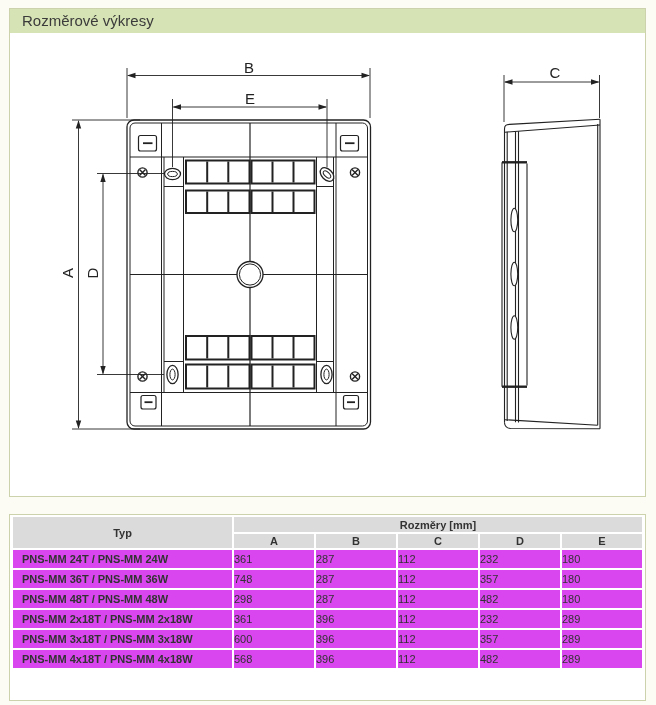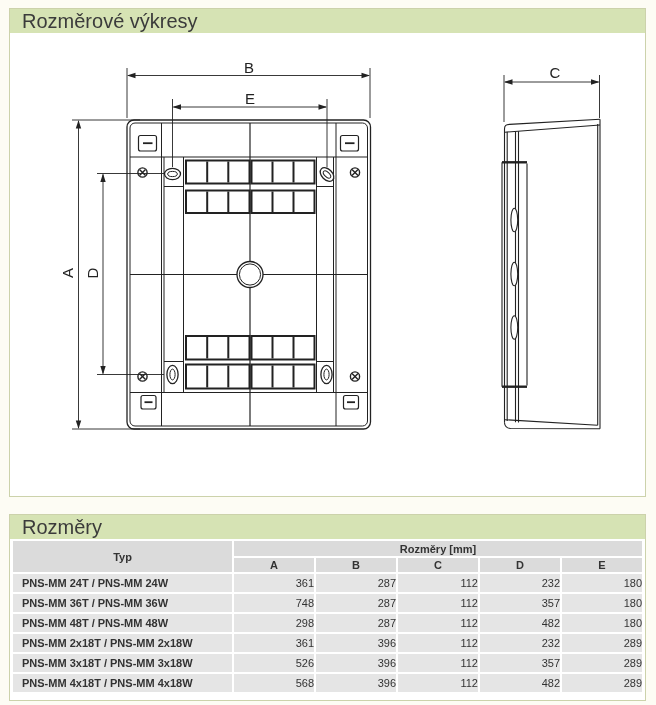--- a/index.html
+++ b/index.html
@@ -15,21 +15,21 @@
     background:#fff;
     border:1px solid #ccd2ab;
     box-sizing:border-box;
   }
   .panel-drawings{left:9px;top:8px;width:637px;height:489px;}
   .panel-table{left:9px;top:514px;width:637px;height:187px;}
   .panel-header{
     height:24px;
     background:#d6e3b4;
     color:#3b3b3b;
-    font-size:20px;
+    font-size:15px;
     line-height:24px;
     padding-left:12px;
   }
   svg.drawing{
     position:absolute;left:0;top:0;
     pointer-events:none;
   }
   svg text{
     font-family:"Liberation Sans",sans-serif;
     font-size:15px;
@@ -37,32 +37,32 @@
   }
   table.dim-table{
     width:calc(100% - 2px);
     margin:0 1px;
     border-collapse:separate;
     border-spacing:2px;
     font-size:11px;
     table-layout:fixed;
   }
   table.dim-table th, table.dim-table td{
-    background:#e5e5e5;
+    background:#d946ef;
     padding:0;
     font-weight:normal;
   }
   table.dim-table thead th{
     background:#dbdbdb;
     font-weight:bold;
     text-align:center;
   }
   table.dim-table thead tr.group-row th{height:15px;}
   table.dim-table thead tr.letter-row th{height:14px;}
-  table.dim-table tbody td{height:18px;text-align:right;}
+  table.dim-table tbody td{height:18px;text-align:left;}
   table.dim-table tbody td.typ{
     text-align:left;
     padding-left:9px;
     font-weight:bold;
   }
   col.typ-col{width:219px;}
 </style>
 </head>
 <body>
 
@@ -249,21 +249,20 @@
   </g>
 
   <text x="249" y="73" text-anchor="middle">B</text>
   <text x="250" y="103.5" text-anchor="middle">E</text>
   <text x="73" y="273" text-anchor="middle" transform="rotate(-90,73,273)">A</text>
   <text x="97.5" y="273" text-anchor="middle" transform="rotate(-90,97.5,273)">D</text>
   <text x="555" y="78" text-anchor="middle">C</text>
 </svg>
 
 <section class="panel panel-table">
-  <div class="panel-header">Rozměry</div>
   <table class="dim-table">
     <colgroup>
       <col class="typ-col">
         <col>
         <col>
         <col>
         <col>
         <col>
     </colgroup>
     <thead>
@@ -307,21 +306,21 @@
       <tr>
         <td class="typ">PNS-MM 2x18T / PNS-MM 2x18W</td>
         <td>361</td>
         <td>396</td>
         <td>112</td>
         <td>232</td>
         <td>289</td>
       </tr>
       <tr>
         <td class="typ">PNS-MM 3x18T / PNS-MM 3x18W</td>
-        <td>526</td>
+        <td>600</td>
         <td>396</td>
         <td>112</td>
         <td>357</td>
         <td>289</td>
       </tr>
       <tr>
         <td class="typ">PNS-MM 4x18T / PNS-MM 4x18W</td>
         <td>568</td>
         <td>396</td>
         <td>112</td>

